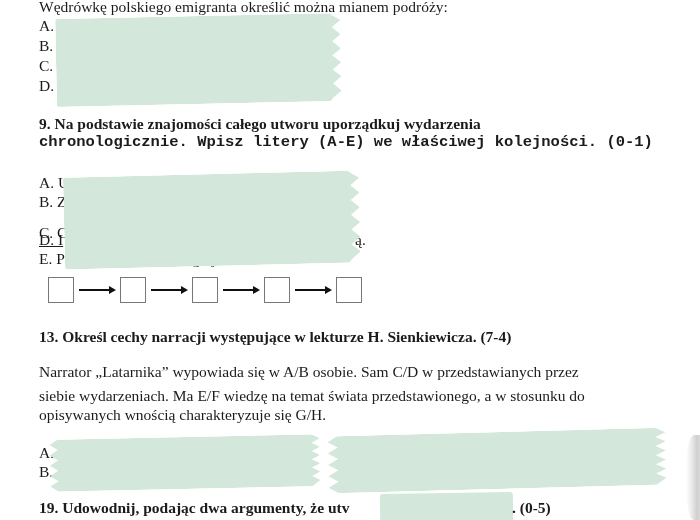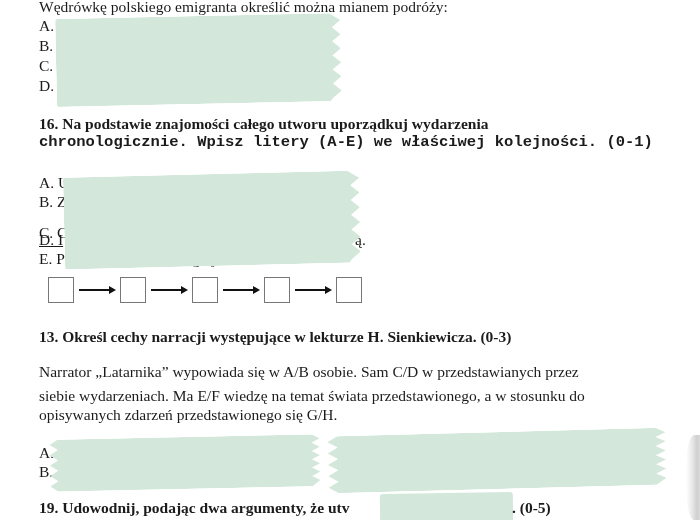--- a/index.html
+++ b/index.html
@@ -32,21 +32,21 @@
 </head>
 <body>
 
 <div class="line" style="top:-3px;">Wędrówkę polskiego emigranta określić można mianem podróży:</div>
 <div class="line" style="top:16px;">A. w celach mai…</div>
 <div class="line" style="top:36px;">B.</div>
 <div class="line" style="top:56px;">C.</div>
 <div class="line" style="top:76px;">D.</div>
 <div class="tape wavy-r" style="left:56px; top:16px; width:285px; height:88px; transform:rotate(-1.2deg);"></div>
 
-<div class="line q" style="top:114px;">16. Na podstawie znajomości całego utworu uporządkuj wydarzenia</div>
+<div class="line q" style="top:114px;">9. Na podstawie znajomości całego utworu uporządkuj wydarzenia</div>
 <div class="line q" style="top:133px;font-family:Liberation Mono, monospace;">chronologicznie. Wpisz litery (A-E) we właściwej kolejności.  (0-1)</div>
 
 <div class="line" style="top:173px;">A. Udział w niedzielnej…</div>
 <div class="line" style="top:192px;">B. Z</div>
 <div class="line" style="top:223px;">C. C</div>
 <div class="line" style="top:230px;text-decoration:underline;">D. I</div>
 <div class="line" style="top:249px;">E. P</div>
 <div class="line" style="top:230px; left:355px;">ą.</div>
 <div class="line" style="top:249px; left:170px;">…ego jorku.</div>
 <div class="tape wavy-r" style="left:64px; top:174px; width:296px; height:92px; transform:rotate(-1.4deg);"></div>
@@ -68,24 +68,24 @@
       <div class="head"></div>
     </div>
   <div class="box"></div>
   <div class="arrow">
       <div class="shaft"></div>
       <div class="head"></div>
     </div>
   <div class="box"></div>
 </div>
 
-<div class="line q" style="top:327px;">13. Określ cechy narracji występujące w lekturze H. Sienkiewicza. (0-3)</div>
+<div class="line q" style="top:327px;">13. Określ cechy narracji występujące w lekturze H. Sienkiewicza. (7-4)</div>
 <div class="line para" style="top:362px;">Narrator „Latarnika” wypowiada się w A/B osobie. Sam C/D w przedstawianych przez</div>
 <div class="line para" style="top:386px;text-align:right;">siebie wydarzeniach. Ma E/F wiedzę na temat świata przedstawionego, a w stosunku do</div>
-<div class="line para" style="top:405px;">opisywanych zdarzeń przedstawionego się G/H.</div>
+<div class="line para" style="top:405px;">opisywanych wnością charakteryzuje się G/H.</div>
 
 <div class="line" style="top:443px;">A.</div>
 <div class="line" style="top:462px;">B.</div>
 <div class="line" style="top:463px; left:560px;">…ałą wnością.</div>
 <div class="tape wavy-both" style="left:50px; top:437px; width:270px; height:52px; transform:rotate(-1.2deg);"></div>
 <div class="tape wavy-both" style="left:328px; top:432px; width:338px; height:57px; transform:rotate(-1.5deg);"></div>
 
 <div class="line q" style="top:498px;">19. Udowodnij, podając dwa argumenty, że utv</div>
 <div class="tape" style="left:380px; top:493px; width:133px; height:30px; transform:rotate(-0.8deg);"></div>
 <div class="line q" style="top:498px; left:512px;">. (0-5)</div>

